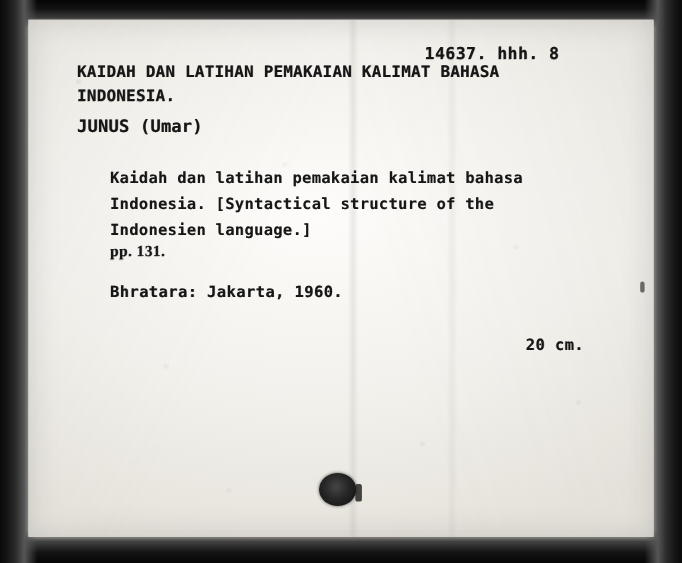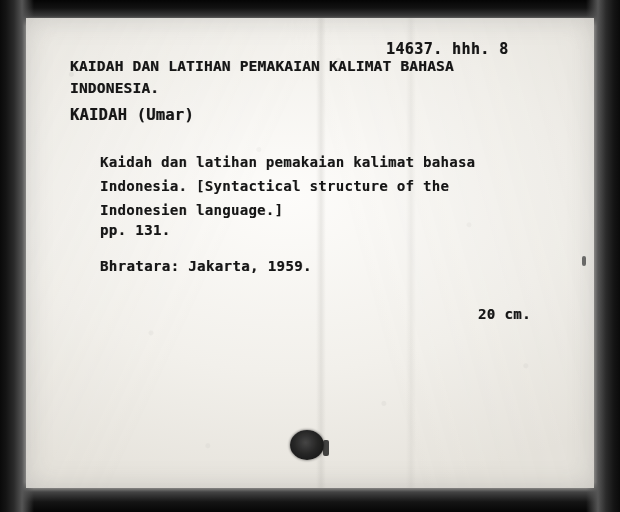--- a/index.html
+++ b/index.html
@@ -124,20 +124,21 @@
     font-family: "DejaVu Sans Mono", monospace;
     letter-spacing: 0.3px;
     text-shadow: 0.4px 0 0 rgba(30,30,30,0.40);
   }
 
   .pages {
     left: 74px;
     top: 204px;
     font-size: 14px;
     font-weight: bold;
+    font-family: Liberation Serif, serif;
   }
 
   .imprint {
     left: 74px;
     top: 240px;
     font-size: 14px;
     font-weight: bold;
   }
 
   .size-line {
@@ -202,29 +203,29 @@
     <div class="grain"></div>
     <div class="crease-a"></div>
     <div class="crease-b"></div>
 
     <div class="typed call-number">14637. hhh. 8</div>
 
     <div class="typed title-line title-line-1">KAIDAH DAN LATIHAN PEMAKAIAN KALIMAT BAHASA</div>
 
     <div class="typed title-line title-line-2">INDONESIA.</div>
 
-    <div class="typed author">KAIDAH (Umar)</div>
+    <div class="typed author">JUNUS (Umar)</div>
 
     <div class="body-block">Kaidah dan latihan pemakaian kalimat bahasa
 Indonesia. [Syntactical structure of the
 Indonesien language.]</div>
 
     <div class="typed pages">pp. 131.</div>
 
-    <div class="typed imprint">Bhratara: Jakarta, 1959.</div>
+    <div class="typed imprint">Bhratara: Jakarta, 1960.</div>
 
     <div class="typed size-line">20 cm.</div>
 
 
     <div class="stamp"></div>
     <div class="speck"></div>
 
   </div>
 </div>
 

